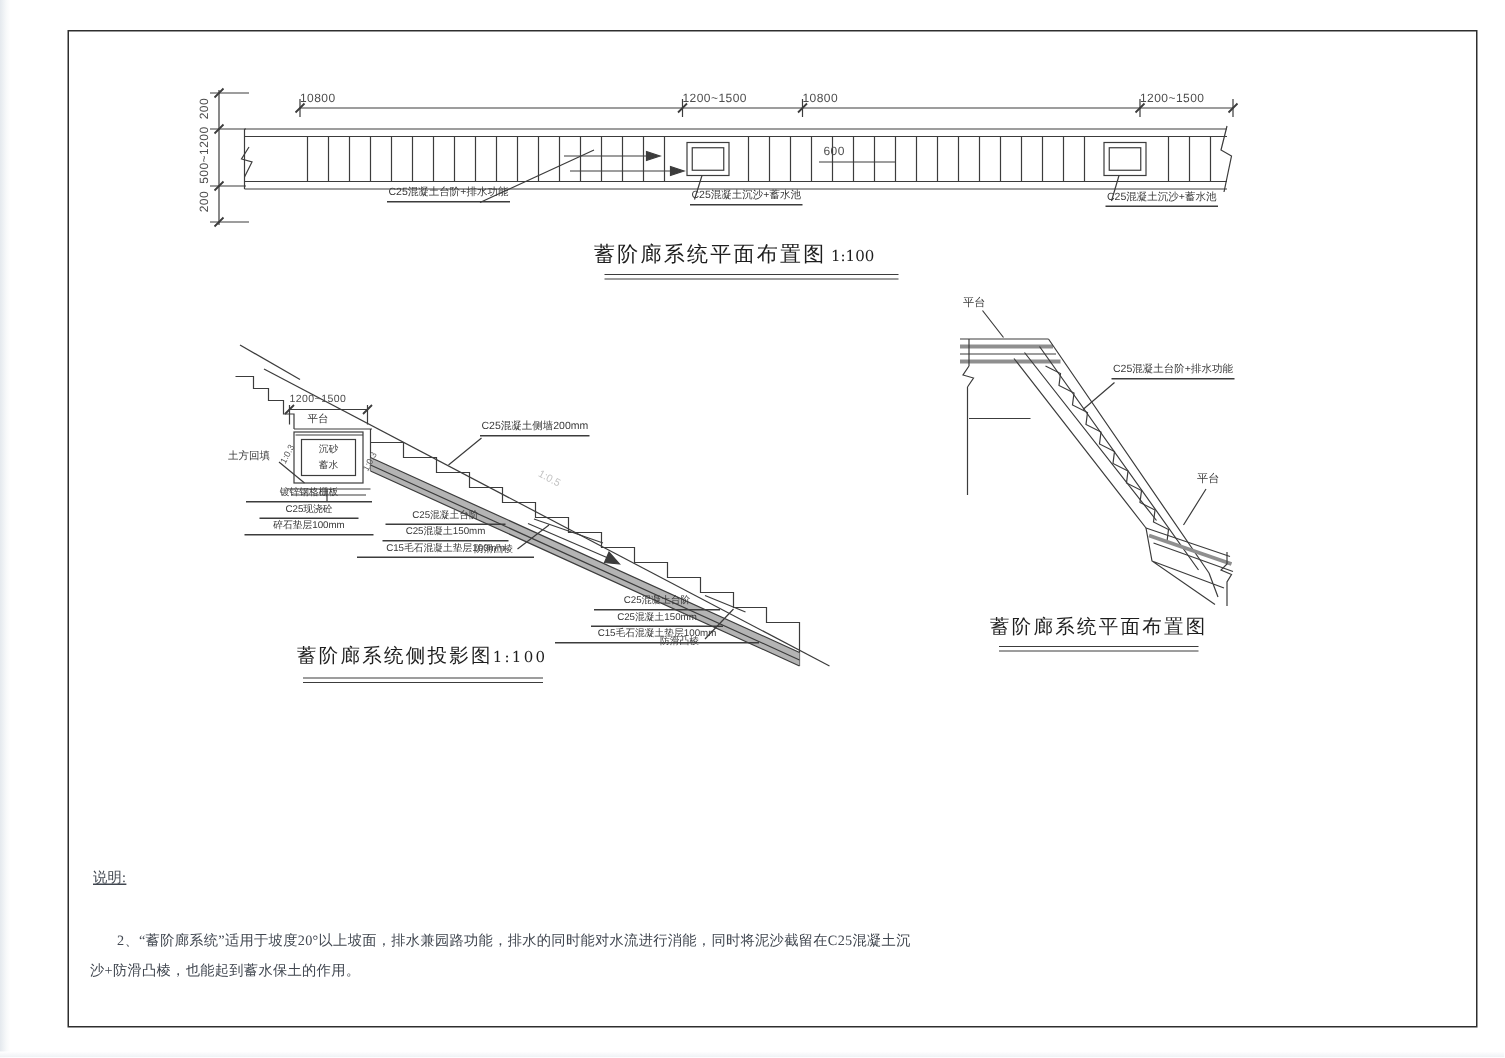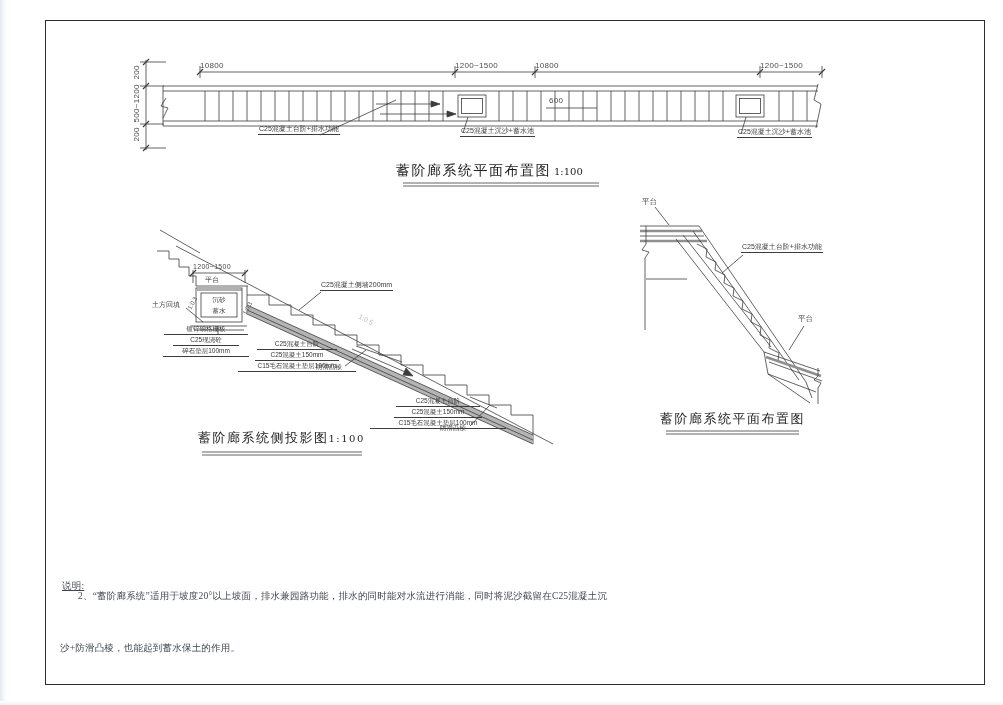--- a/index.html
+++ b/index.html
@@ -165,15 +165,15 @@
   </div>
 
   <div class="lbl small7" style="left:642px;top:198px;font-size:7.5px;">平台</div>
   <div class="lbl callout" style="left:741px;top:243px;">C25混凝土台阶+排水功能</div>
   <div class="lbl small7" style="left:798px;top:315px;font-size:7.5px;">平台</div>
   <div class="lbl title2 c" style="left:660px;top:412px;width:145px;">
     <span>蓄阶廊系统平面布置图</span>
   </div>
 
   <div class="lbl note" style="left:62px;top:581px;text-decoration:underline;">说明:</div>
-  <div class="lbl note" style="left:78px;top:591px;">2、“蓄阶廊系统”适用于坡度20°以上坡面，排水兼园路功能，排水的同时能对水流进行消能，同时将泥沙截留在C25混凝土沉</div>
+  <div class="lbl note" style="left:78px;top:623px;">2、“蓄阶廊系统”适用于坡度20°以上坡面，排水兼园路功能，排水的同时能对水流进行消能，同时将泥沙截留在C25混凝土沉</div>
   <div class="lbl note" style="left:60px;top:643px;">沙+防滑凸棱，也能起到蓄水保土的作用。</div>
 </div>
 
 </body></html>

